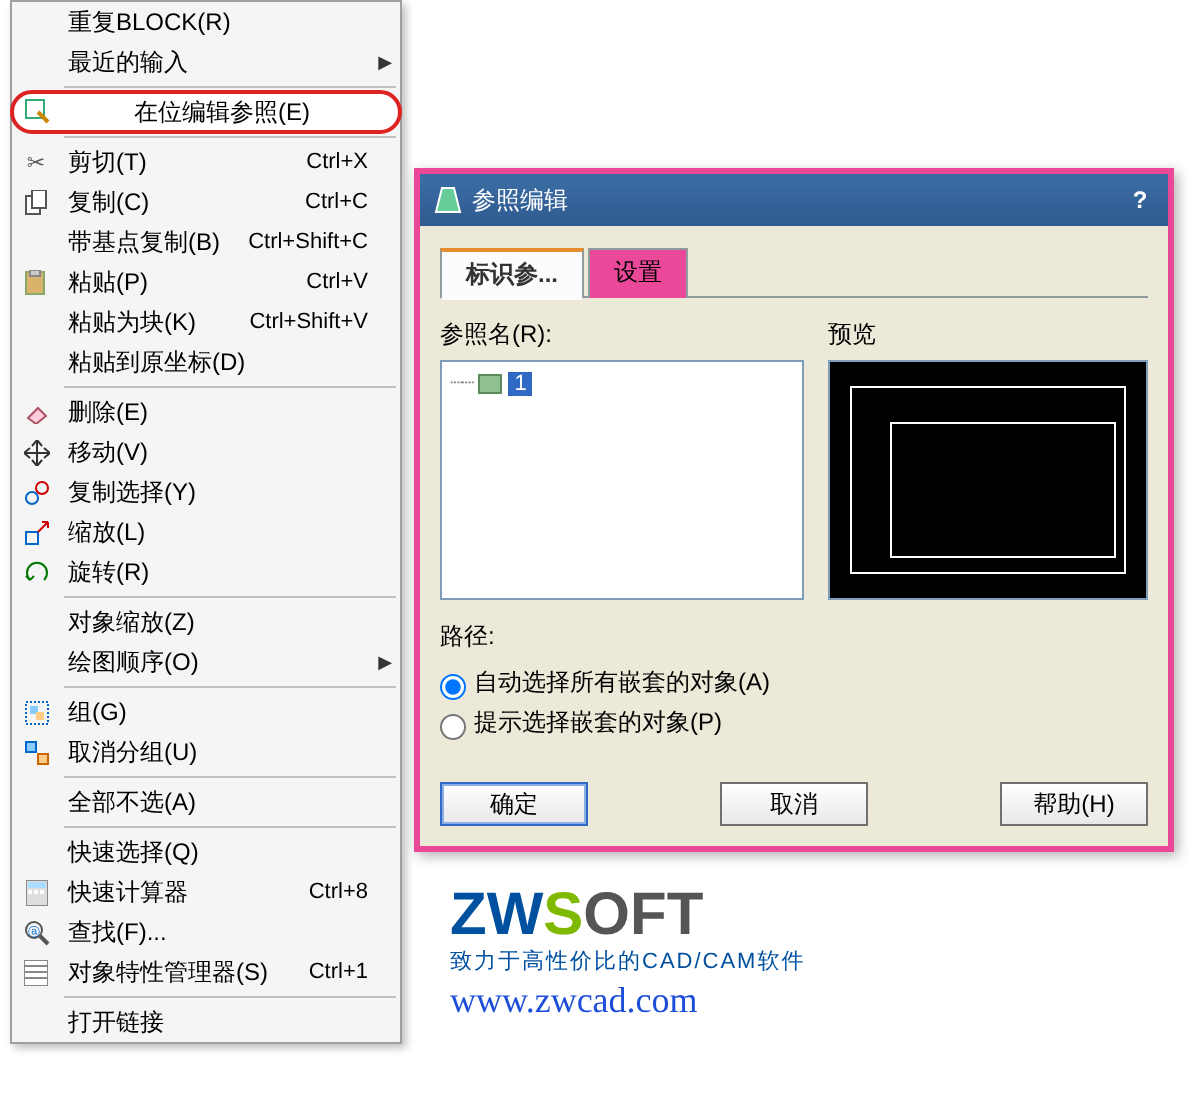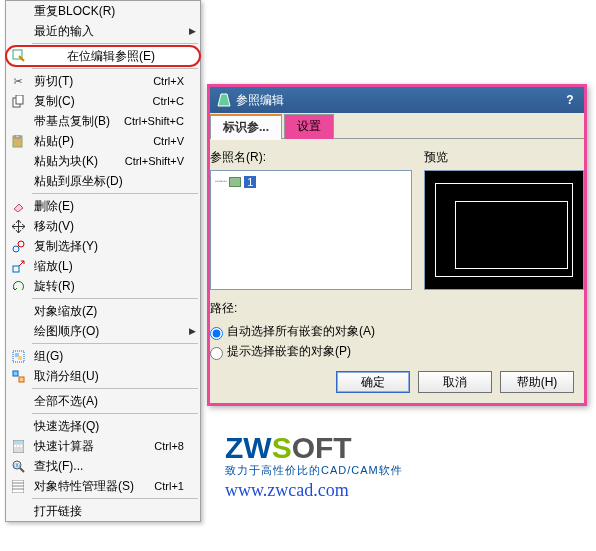--- a/index.html
+++ b/index.html
@@ -16,21 +16,21 @@
   .highlighted { border: 2px solid #d22; border-radius: 14px; margin: -1px; height: 22px; background: #fff; gap: 32px; }
   .highlighted .menu-label { color: #000; }
   
   
   .dialog { position: absolute; left: 207px; top: 84px; width: 380px; background: #ece9d8; border: 3px solid #ec4899; box-shadow: 2px 2px 6px rgba(0,0,0,0.3); }
   .titlebar { height: 26px; background: linear-gradient(#3b6ea5,#2f5a8f); color: #fff; display: flex; align-items: center; padding: 0 4px 0 6px; font-size: 12px; }
   .titlebar-icon { width: 16px; height: 16px; margin-right: 4px; display: inline-block; }
   .titlebar-text { flex: 1; }
   .titlebar-help { width: 20px; text-align: center; color: #fff; font-weight: bold; }
   
-  .dialog-body { }
+  .dialog-body { padding: 10px; }
   .tabs { display: flex; border-bottom: 1px solid #919b9c; margin-bottom: 10px; }
   .tab { padding: 3px 12px 3px 12px; border: 1px solid #919b9c; border-bottom: none; background: #ec4899; position: relative; top: 1px; margin-right: 2px; cursor: default; }
   .tab.active { background: #fcfcfe; border-top: 2px solid #e68b2c; font-weight: bold; color: #333; }
   .tab.active::after { content:""; position:absolute; left:0; right:0; bottom:-1px; height:1px; background:#fcfcfe; }
   
   .content-row { display: flex; gap: 12px; }
   .ref-name-section { flex: 1; }
   .section-label { margin-bottom: 4px; }
   .tree-box { background: #fff; border: 1px solid #7f9db9; height: 120px; padding: 4px; font-size: 11px; }
   .tree-item { display: flex; align-items: center; gap: 3px; }
@@ -41,26 +41,26 @@
   .preview-section { width: 160px; }
   .preview-box { background: #000; border: 1px solid #7f9db9; height: 120px; position: relative; }
   .preview-rect1 { position: absolute; left: 10px; top: 12px; right: 10px; bottom: 12px; border: 1px solid #fff; }
   .preview-rect2 { position: absolute; left: 30px; top: 30px; right: 15px; bottom: 20px; border: 1px solid #fff; }
   
   .path-label { margin-top: 10px; }
   .radio-group { margin-top: 6px; }
   .radio-row { display: flex; align-items: flex-end; gap: 4px; margin-bottom: 3px; }
   .radio-row input { margin: 0; }
   
-  .button-row { display: flex; justify-content: flex-end; gap: 8px; padding: 8px 10px 10px; }
+  .button-row { display: flex; justify-content: space-between; gap: 8px; padding: 8px 10px 10px; }
   .btn { width: 74px; height: 22px; border: 1px solid #707070; background: linear-gradient(#fff,#e8e8e8); font-size: 12px; cursor: default; }
   .btn.default { border: 1px solid #3169c6; box-shadow: inset 0 0 0 1px #89ade4; }
   
   
-  .logo-area { position: absolute; left: 225px; top: 431px; }
+  .logo-area { position: absolute; left: 225px; top: 441px; }
   .logo-text { font-size: 30px; font-weight: 700; letter-spacing: 0px; font-family: Arial, sans-serif; }
   .logo-zw { color: #0050a0; }
   .logo-s { color: #7fba00; }
   .logo-oft { color: #555; }
   .logo-tagline { font-size: 11px; color: #0050a0; letter-spacing: 1px; margin-top: -2px; }
   .logo-url { font-size: 18px; color: #1d4ed8; font-family: "Times New Roman", serif; margin-top: 2px; }
 </style>
 </head>
 <body>
 

